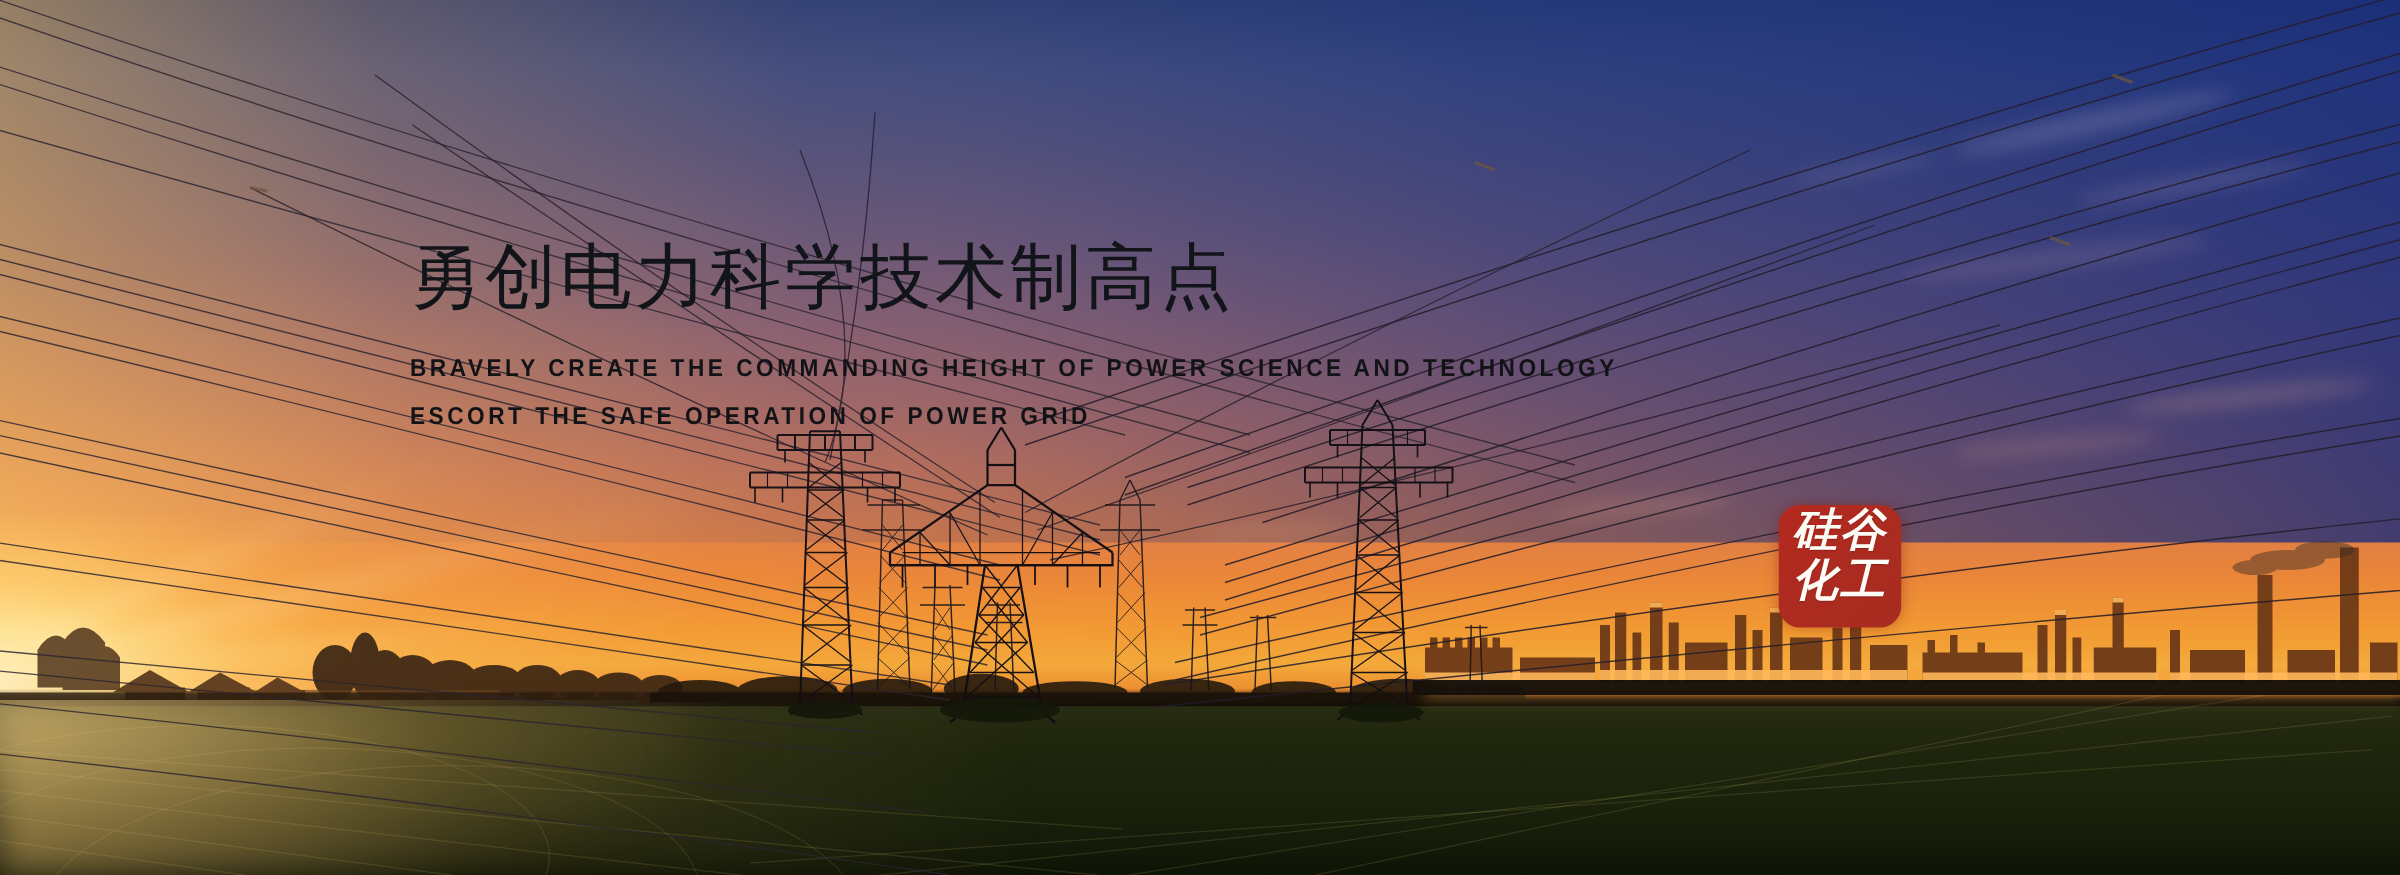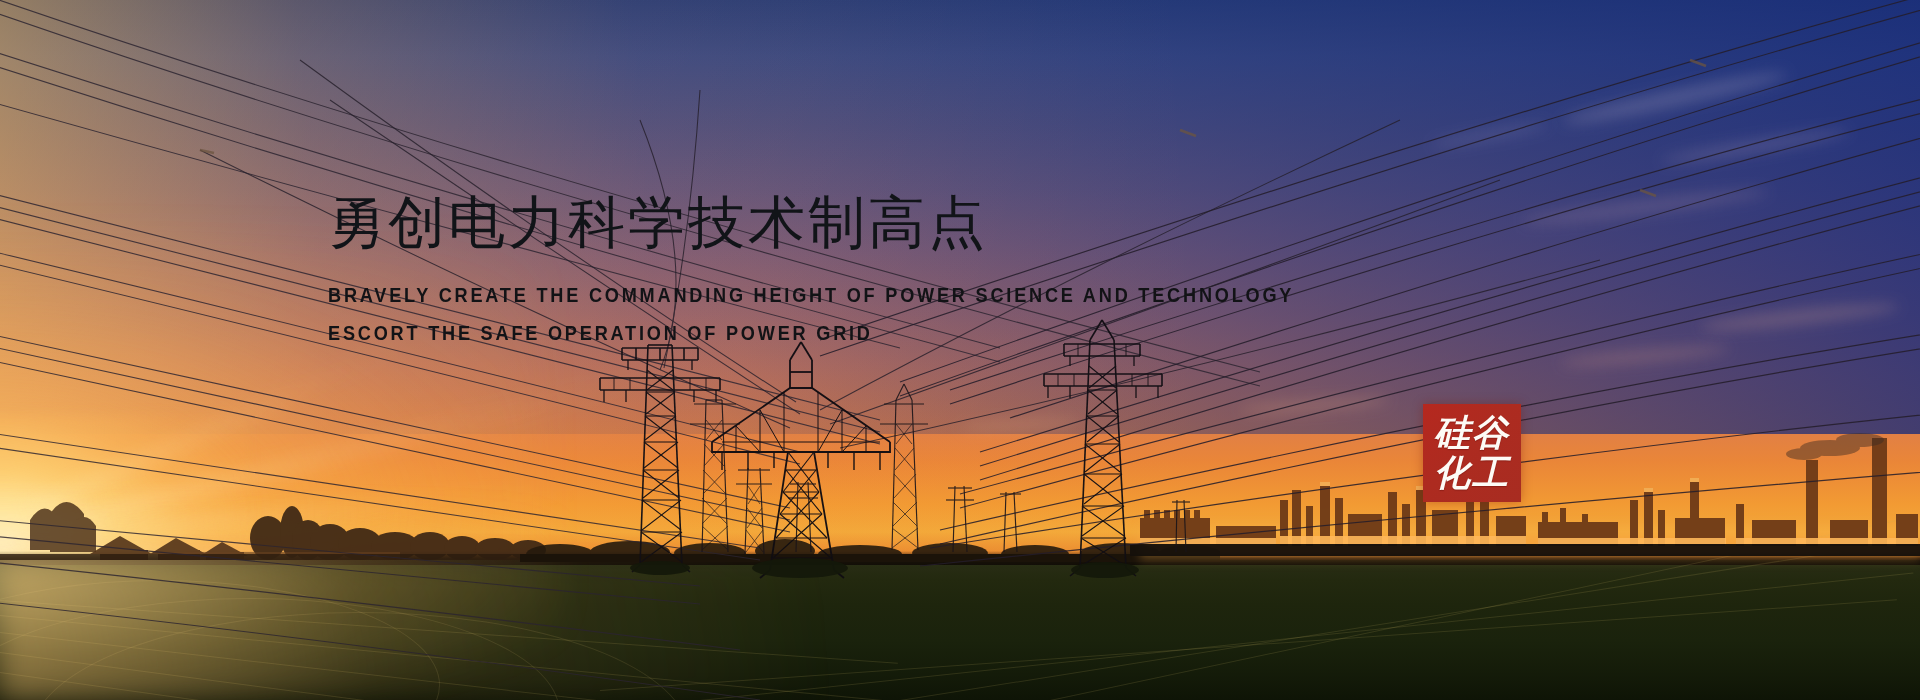--- a/index.html
+++ b/index.html
@@ -161,22 +161,23 @@
     transform:scaleX(0.93);
     transform-origin:left center;
   }
   .sub1{ margin-top:20px; }
 
   
   .logo{
     position:absolute; left:1423px; top:404px; width:98px; height:98px;
     background:linear-gradient(135deg,#b5281f 0%, #ad2b20 45%, #a82c21 100%);
     display:flex; flex-direction:column;
-    align-items:center; justify-content:center;
+    align-items:center; 
     box-shadow:0 0 10px rgba(120,20,10,0.35);
+    border-radius:17px;
   }
   .logo-row{
     display:flex; justify-content:center; align-items:center;
     color:#fdfbf6;
     font-family:"Liberation Serif", serif;
     font-weight:bold;
     font-size:36px;
     line-height:40px;
     letter-spacing:2px;
     text-shadow:0 1px 1px rgba(90,10,5,0.35);

